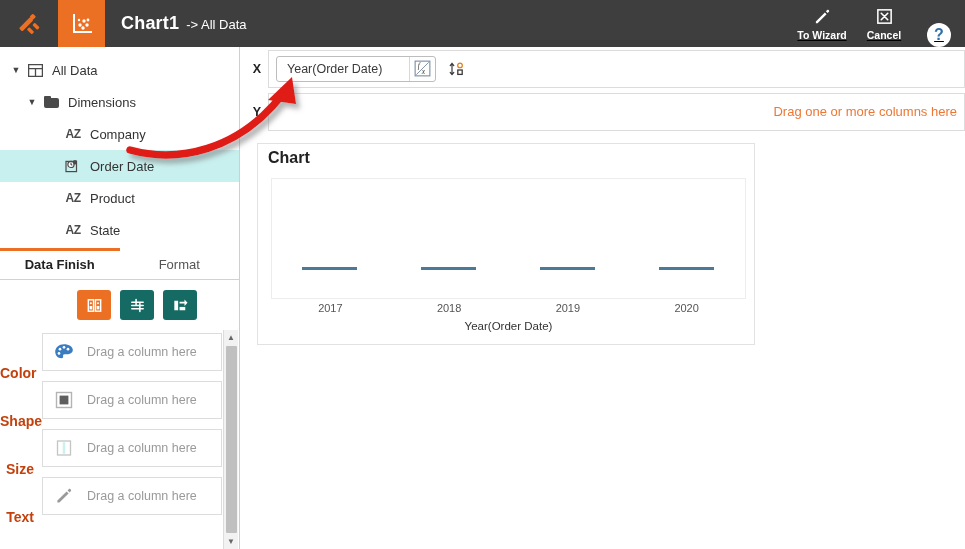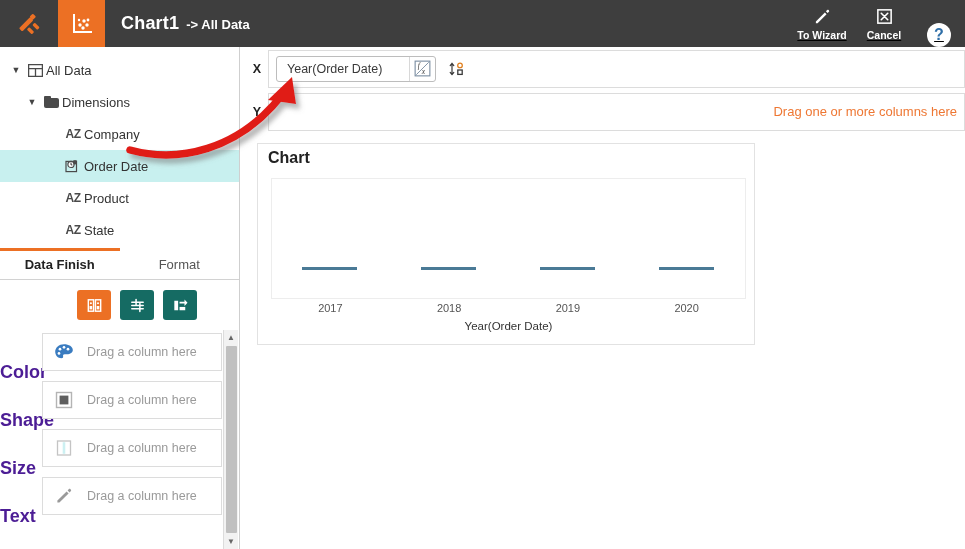--- a/index.html
+++ b/index.html
@@ -19,21 +19,21 @@
   }
   .logo-tile {
     width: 58px; height: 47px; display: flex;
     align-items: center; justify-content: center;
   }
   .logo-tile.accent { background: #ec7024; width: 47px; }
   .title-wrap {
     display: flex; align-items: baseline; margin-left: 16px; color: #fff;
   }
   .title-main { font-size: 18px; font-weight: bold; letter-spacing: .2px; }
-  .title-sub { font-size: 13px; font-weight: bold; margin-left: 7px; }
+  .title-sub { font-size: 13px; font-weight: normal; margin-left: 7px; }
 
   .header-actions {
     margin-left: auto; display: flex; align-items: flex-end;
     height: 47px; padding-right: 14px; text-decoration: underline;
   }
   .hbtn {
     width: 58px; height: 47px; display: flex; flex-direction: column;
     align-items: center; justify-content: center; color: #fff;
     cursor: pointer; margin-left: 4px;
   }
@@ -57,20 +57,21 @@
     font-size: 13px; color: #333; cursor: pointer; padding-left: 8px;
   }
   .tree-row.selected { background: #c8f0ef; }
   .caret {
     width: 16px; display: flex; align-items: center; justify-content: center;
     font-size: 9px; color: #444;
   }
   .caret.none { visibility: hidden; }
   .t-icon {
     width: 22px; display: flex; align-items: center; justify-content: center;
+    margin-right: 6px;
   }
   .az { font-size: 12px; font-weight: bold; color: #4a4a4a; letter-spacing: -.5px; }
   .folder { width: 15px; height: 12px; position: relative; }
   .folder .fb { position: absolute; inset: 2px 0 0 0; background: #4a4a4a; border-radius: 1px 2px 2px 2px; }
   .folder .ft { position: absolute; left: 0; top: 0; width: 7px; height: 3px; background: #4a4a4a; border-radius: 1px 1px 0 0; }
   .folder.open .fb { background: #4a4a4a; }
 
   
   .tabs {
     position: absolute; left: 0; top: 249px; width: 239px; height: 31px;
@@ -97,21 +98,21 @@
     display: flex; align-items: center; justify-content: center; cursor: pointer;
   }
   .sq-btn.orange { background: #ec7024; }
   .sq-btn.teal { background: #156b63; }
 
   
   .shelves { position: absolute; left: 0; top: 328px; width: 222px; }
   .shelf-row { display: flex; align-items: center; height: 48px; }
   .shelf-label {
     width: 42px; text-align: right; padding-right: 8px;
-    font-size: 18px; font-weight: bold; color: #4c1d95; margin-top: 41px;
+    font-size: 14px; font-weight: bold; color: #c2410c; margin-top: 41px;
   }
   .shelf-box {
     flex: 1; height: 38px; border: 1px solid #dcdcdc; background: #fff;
     display: flex; align-items: center; padding-left: 6px;
   }
   .shelf-icon {
     width: 30px; display: flex; align-items: center; justify-content: center;
   }
   .shelf-ph { font-size: 12.5px; color: #9a9a9a; margin-left: 8px; }
 

